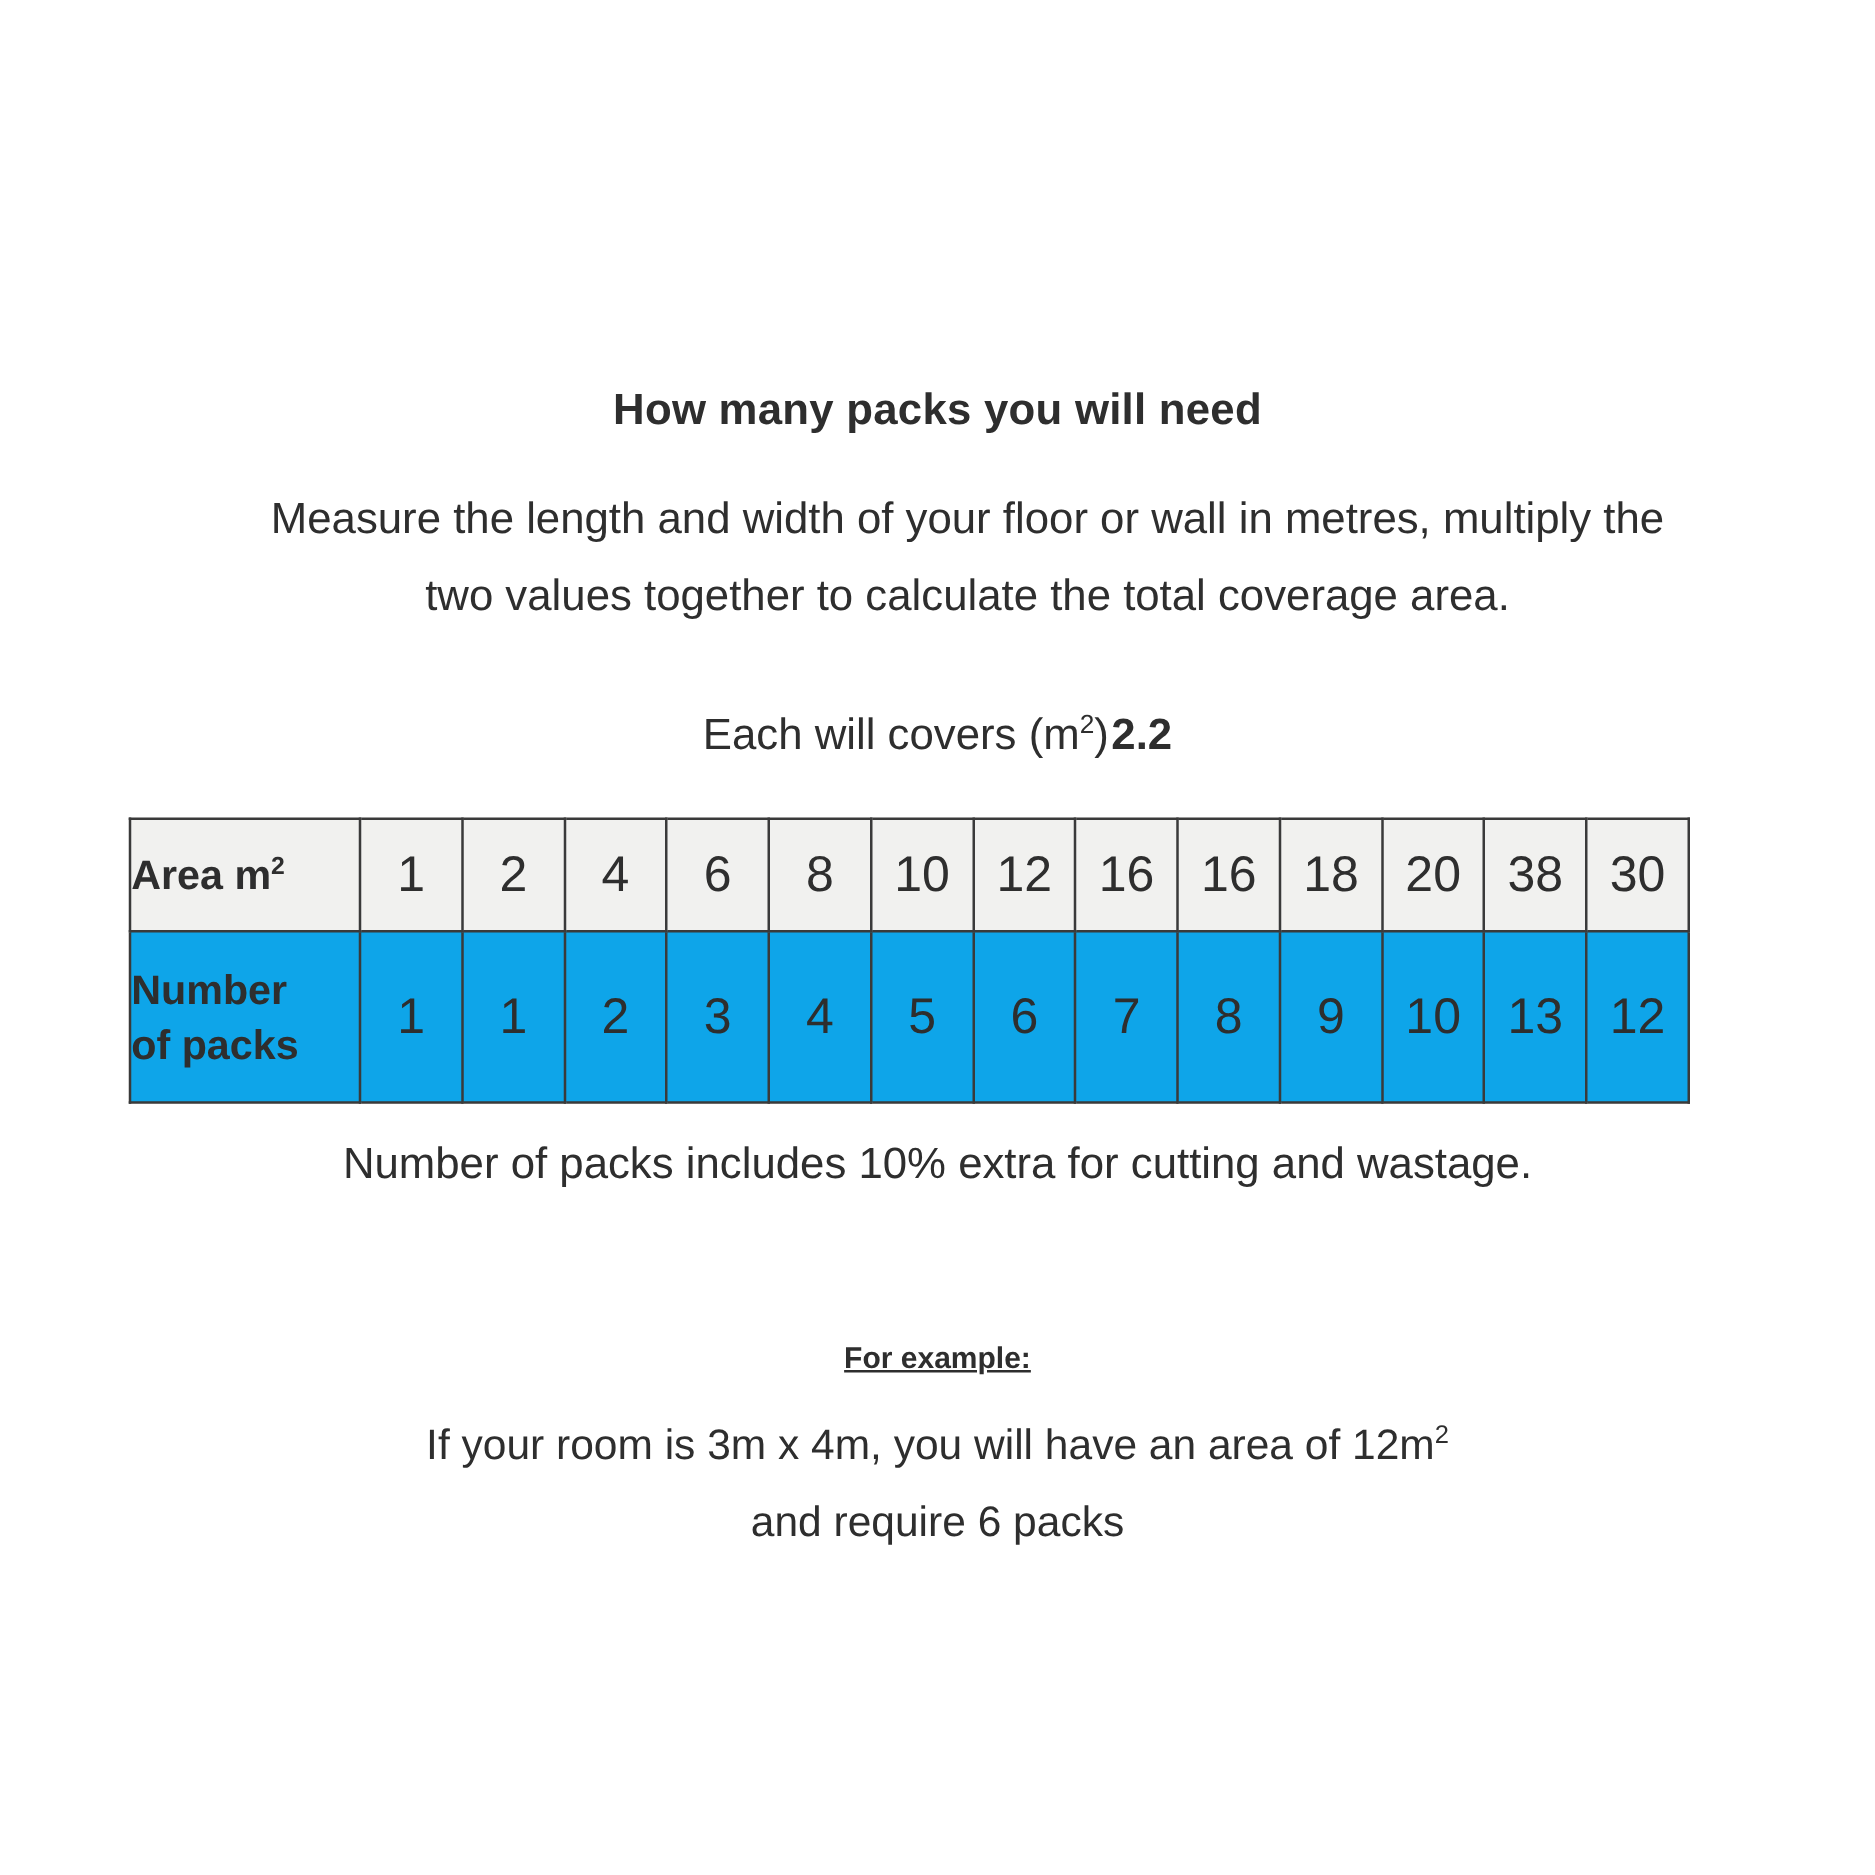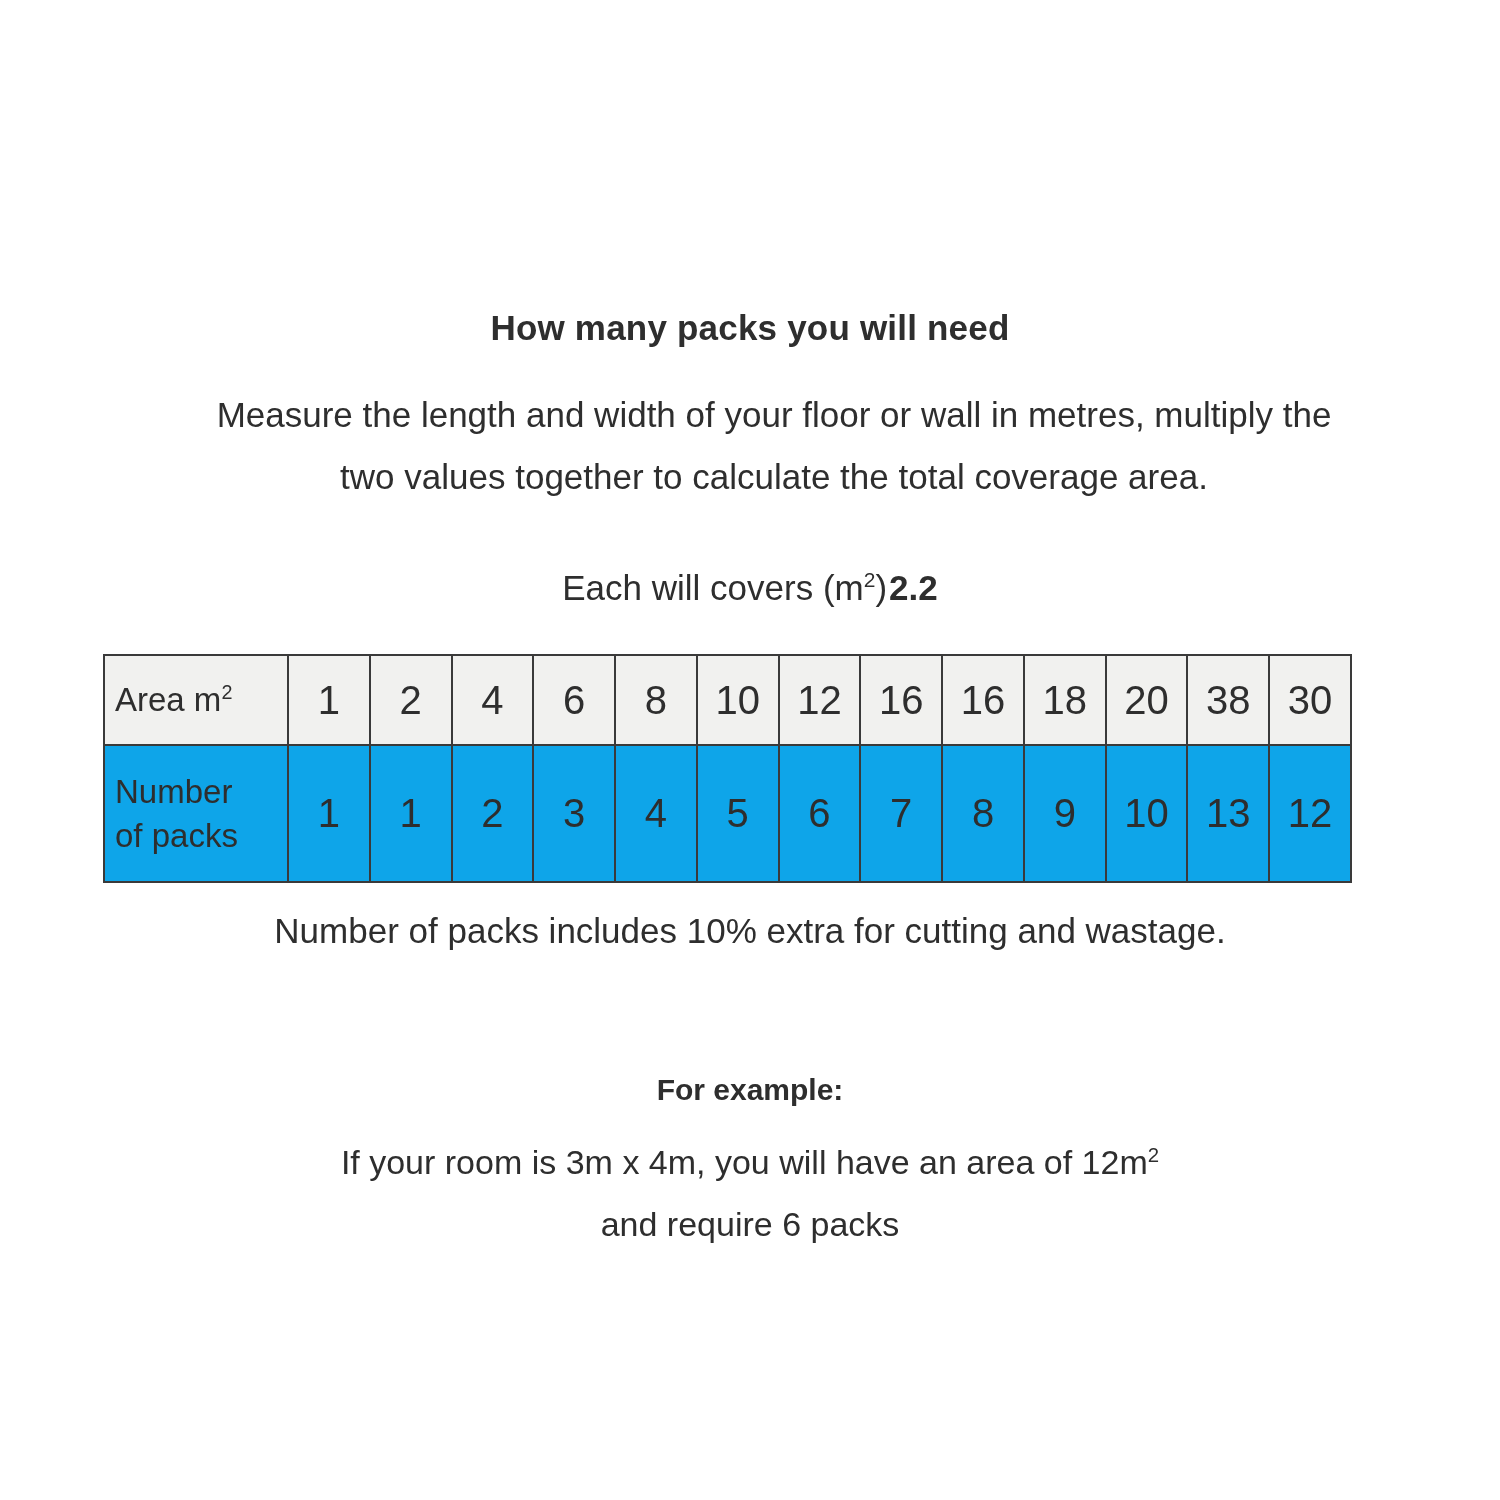--- a/index.html
+++ b/index.html
@@ -60,37 +60,38 @@
   .packs-table tr.header-row th {
     background: #f1f1ef;
     height: 90px;
   }
   .packs-table tr.body-row td,
   .packs-table tr.body-row th {
     height: 137px;
   }
   .packs-table th.label-cell {
     text-align: left;
-    padding-left: 10px;
+    padding-left: 0;
     font-size: 33px;
-    font-weight: normal;
+    font-weight: bold;
     line-height: 44px;
   }
 
   .note {
     margin-top: 28px;
     text-align: center;
     font-size: 35px;
   }
 
   .example { text-align: center; }
   .example-heading {
     margin-top: 122px;
-    font-size: 30px;
+    font-size: 24px;
     font-weight: bold;
+    text-decoration: underline;
   }
   .example-line1 {
     margin-top: 24px;
     font-size: 34px;
     line-height: 62px;
   }
   .example-line2 {
     font-size: 34px;
     line-height: 62px;
   }

